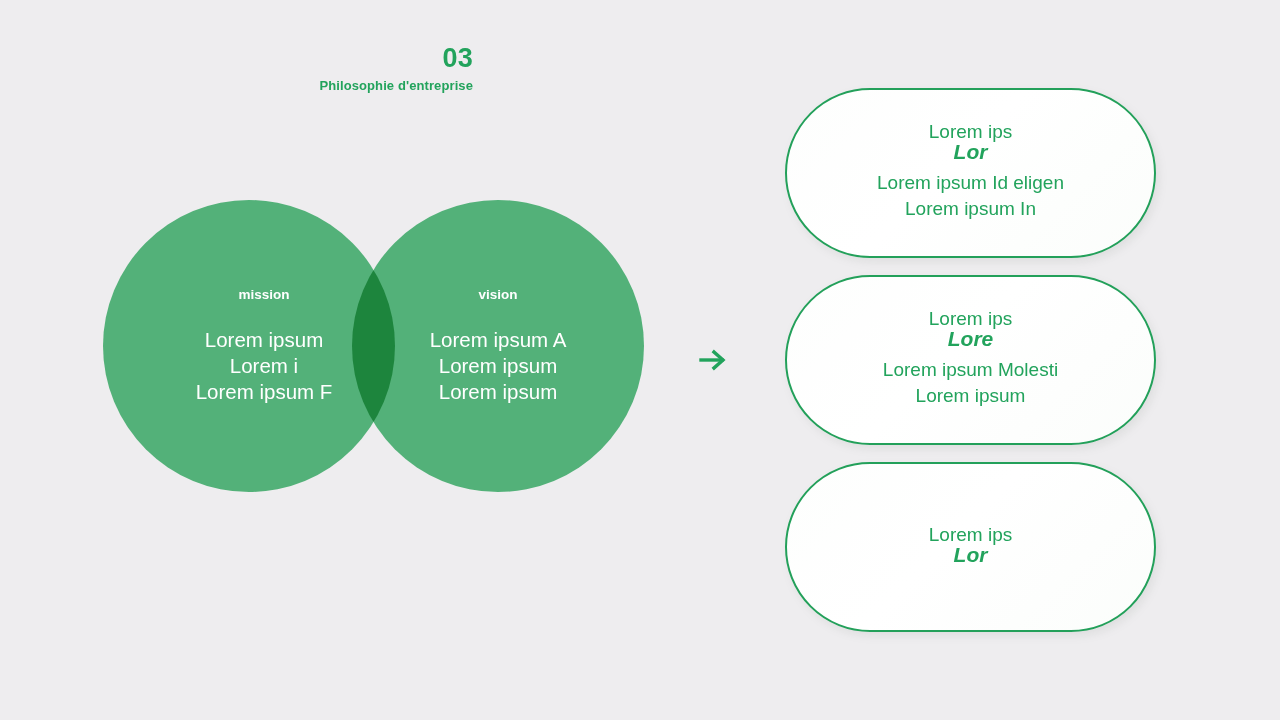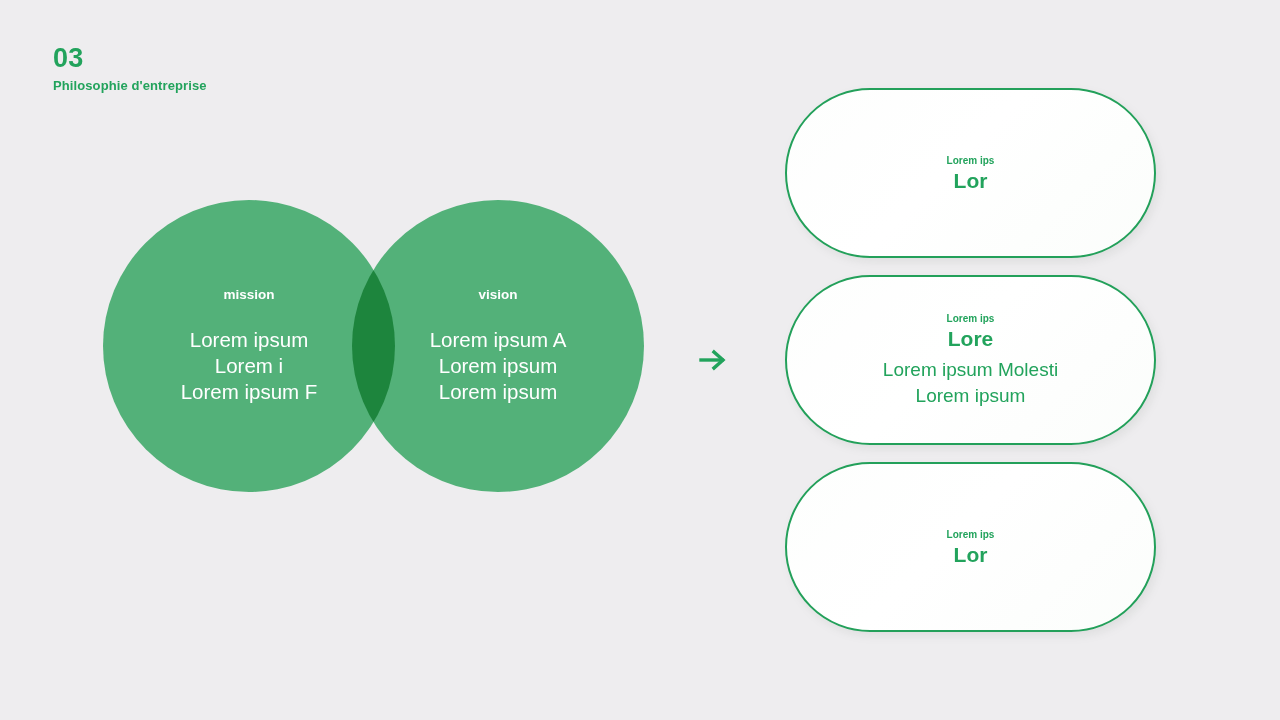--- a/index.html
+++ b/index.html
@@ -14,20 +14,21 @@
     overflow: hidden;
     position: relative;
   }
 
   
   .slide-header {
     position: absolute;
     left: 53px;
     top: 42px;
     width: 420px;
+    text-align: right;
   }
   .slide-number {
     font-size: 27px;
     font-weight: bold;
     color: #22a35c;
     line-height: 32px;
     letter-spacing: 0.2px;
   }
   .slide-subtitle {
     margin-top: 4px;
@@ -65,21 +66,21 @@
     width: 292px;
     height: 292px;
     display: flex;
     flex-direction: column;
     align-items: center;
     justify-content: center;
     text-align: center;
     color: #ffffff;
     pointer-events: none;
   }
-  .venn-label.left  { left: 0; }
+  .venn-label.left  { left: 15px; }
   .venn-label.right { left: 249px; }
 
   .venn-kicker {
     font-size: 13.5px;
     font-weight: bold;
     line-height: 16px;
     margin-bottom: 24px;
   }
   .venn-body {
     font-size: 20.5px;
@@ -121,28 +122,29 @@
     align-items: center;
     justify-content: center;
     text-align: center;
     color: #22a35c;
     padding: 0 40px;
   }
   .pill-card + .pill-card {
     margin-top: 17px;
   }
   .card-kicker {
-    font-size: 10px;
-    font-weight: bold;
+    font-size: 19px;
+    font-weight: normal;
     line-height: 16px;
   }
   .card-title {
     font-size: 21px;
     font-weight: bold;
     line-height: 24px;
+    font-style: italic;
   }
   .card-body {
     margin-top: 6px;
     font-size: 19px;
     line-height: 26px;
     font-weight: normal;
     white-space: pre-line;
   }
 </style>
 </head>
@@ -177,20 +179,22 @@
     <path d="M3 13 H24" stroke="#22a35c" stroke-width="3.4" stroke-linecap="square" fill="none"></path>
     <path d="M16 5 L25 13 L16 21" stroke="#22a35c" stroke-width="3.4" fill="none" stroke-linecap="square" stroke-linejoin="miter"></path>
   </svg>
 </div>
 
 <div class="cards">
 
   <div class="pill-card">
     <div class="card-kicker">Lorem ips</div>
     <div class="card-title">Lor</div>
+    <div class="card-body">Lorem ipsum Id eligen
+Lorem ipsum In</div>
   </div>
 
   <div class="pill-card">
     <div class="card-kicker">Lorem ips</div>
     <div class="card-title">Lore</div>
     <div class="card-body">Lorem ipsum Molesti
 Lorem ipsum</div>
   </div>
 
   <div class="pill-card">

